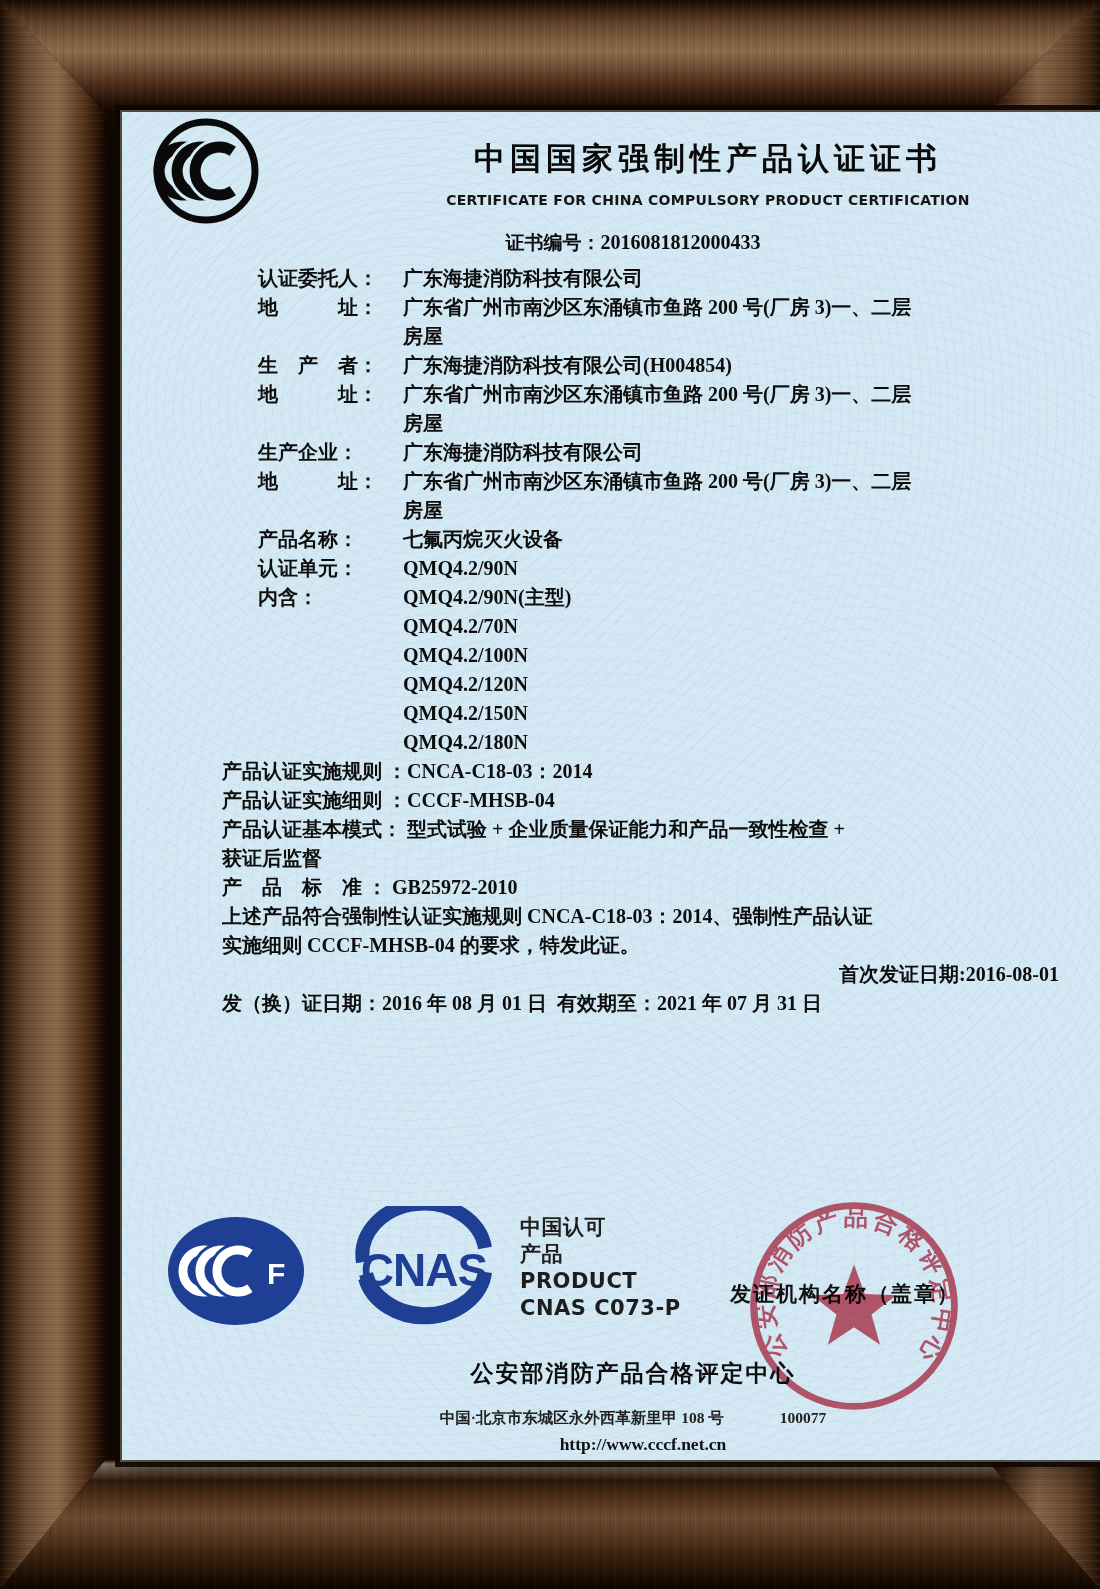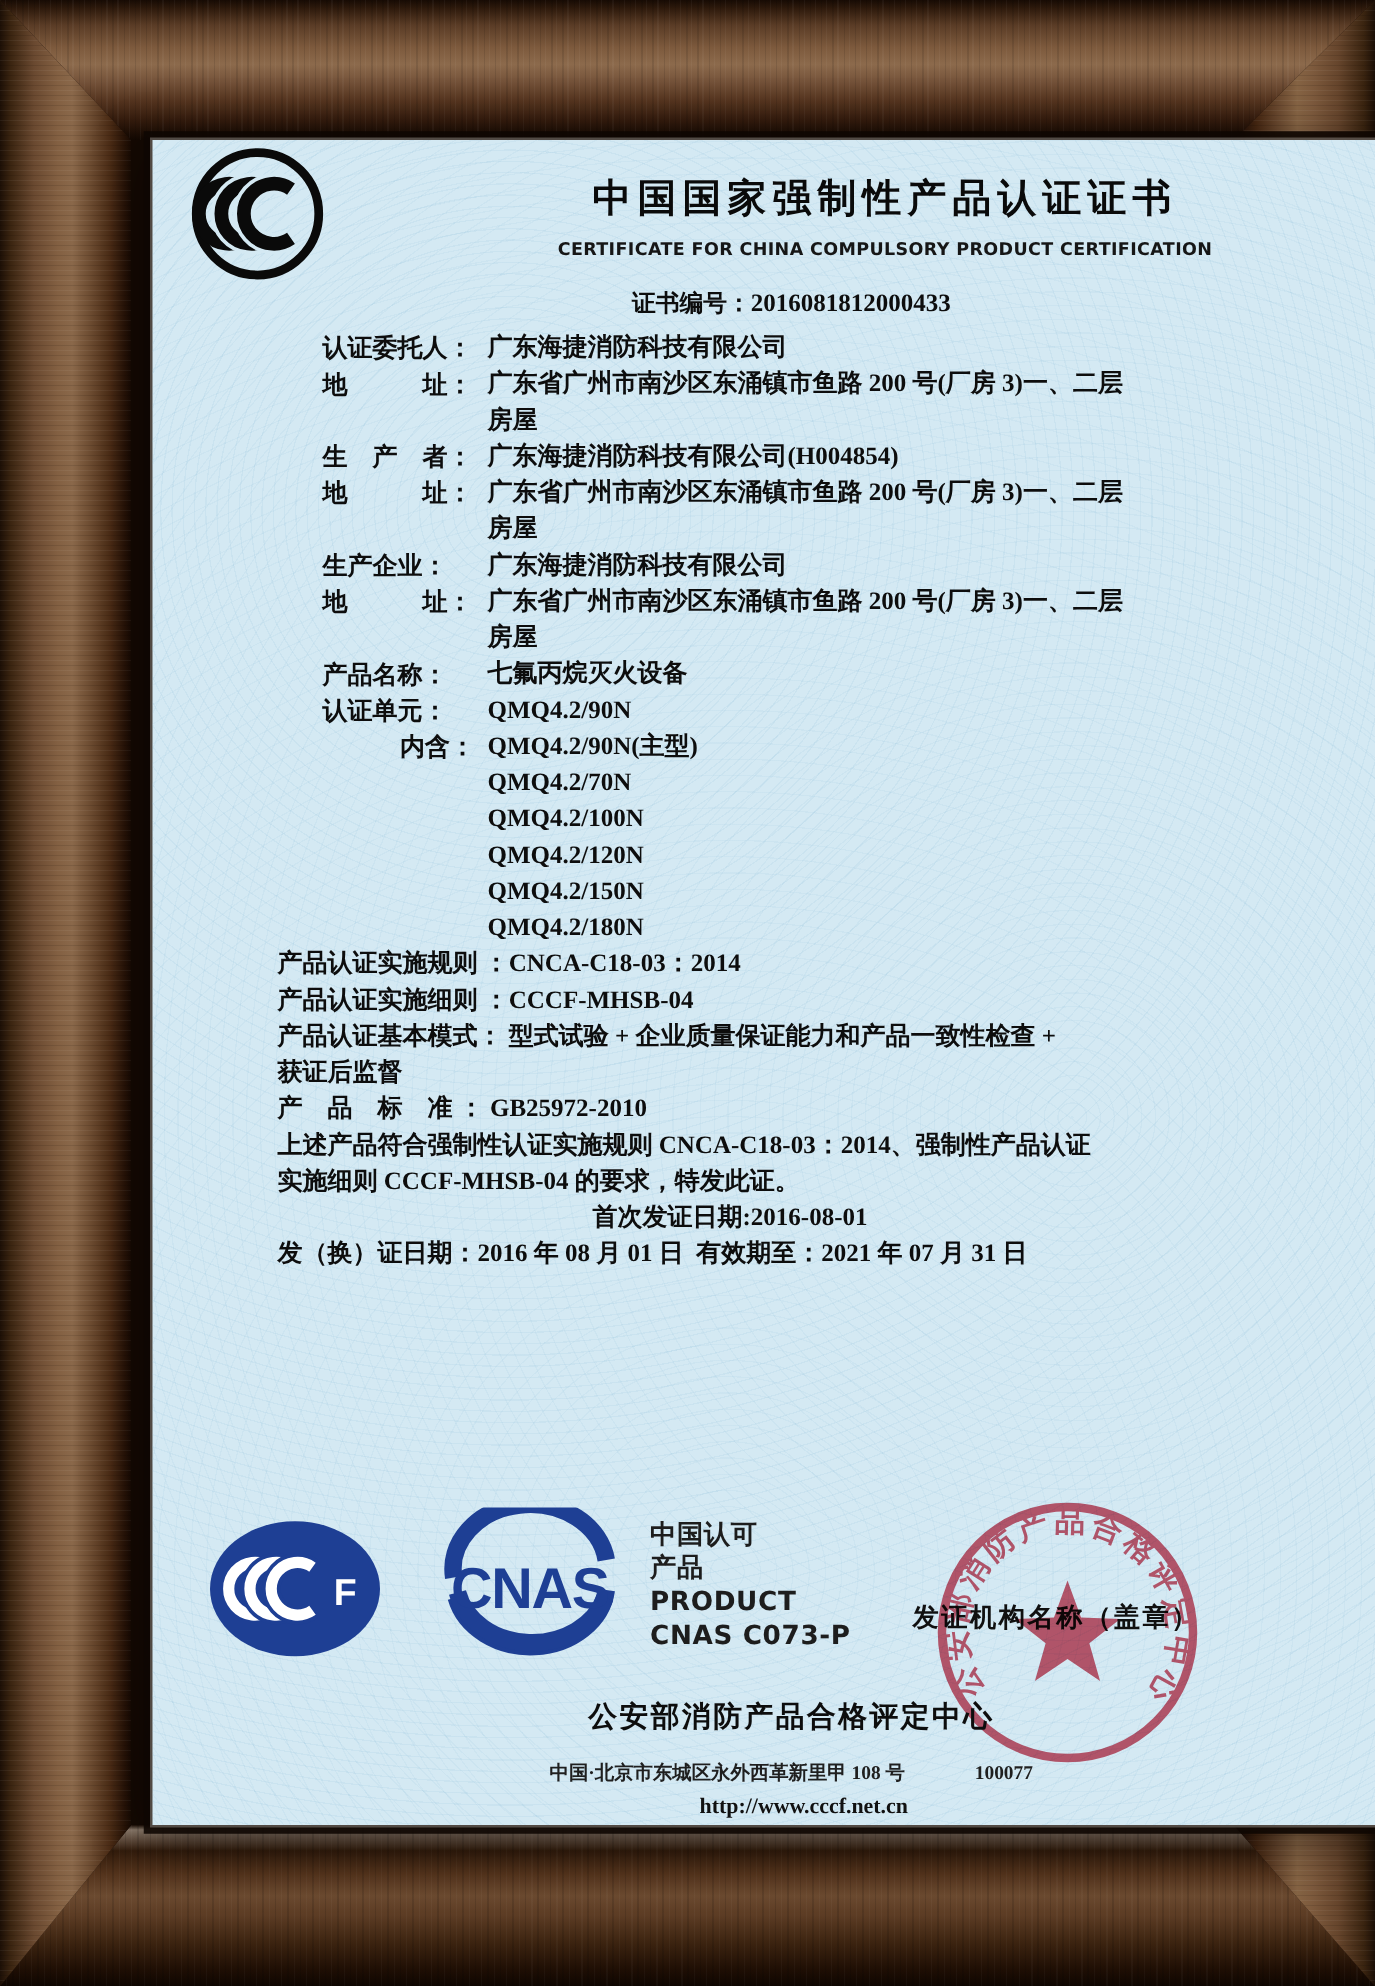--- a/index.html
+++ b/index.html
@@ -48,24 +48,24 @@
   .hdr-logo{position:absolute;left:18px;top:2px;}
   .hdr-text{margin-left:150px;text-align:center;}
   .title{padding-top:26px;font-size:31px;font-weight:bold;letter-spacing:5px;color:#0a0a0a;}
   .subtitle{margin-top:12px;font-size:14px;font-weight:600;letter-spacing:.3px;color:#161616;}
   .certno{text-align:center;font-size:19px;font-weight:bold;height:30px;}
   .certno .num{font-family:"Liberation Serif","DejaVu Serif",serif;font-size:20px;}
   
   .rows{padding:4px 85px 0 100px;font-size:20px;font-weight:bold;}
   .row{display:flex;line-height:29px;}
   .lbl{width:122px;flex:none;white-space:pre;margin-left:36px;}
-  .lbl-right{text-align:right;}
-  .val{flex:1;margin-left:10px;white-space:pre-wrap;font-family:"Liberation Serif","DejaVu Serif",serif;font-weight:700;}
+  .lbl-right{text-align:left;}
+  .val{flex:1;margin-left:23px;white-space:pre-wrap;font-family:"Liberation Serif","DejaVu Serif",serif;font-weight:700;}
   .para{line-height:29px;white-space:pre-wrap;font-family:"Liberation Serif","DejaVu Serif",serif;font-weight:700;}
-  .indent1{padding-left:252px;}
+  .indent1{padding-left:252px;text-align:right;}
   
   .notices{margin-top:40px;text-align:center;font-size:23px;font-weight:bold;line-height:47px;color:#0a0a0a;}
   .u{border-bottom:2px solid #0c0c0c;padding-bottom:1px;font-family:"Liberation Serif","DejaVu Serif",serif;}
   
   .logo-cccf{position:absolute;left:42px;top:1100px;}
   .logo-cnas{position:absolute;left:226px;top:1094px;}
   .accred{position:absolute;left:398px;top:1102px;font-size:21px;font-weight:bold;color:#1d1d1d;line-height:27px;letter-spacing:.5px;}
   .issuer{position:absolute;left:608px;top:1168px;font-size:21px;font-weight:bold;letter-spacing:2px;color:#101010;}
   .seal{position:absolute;left:620px;top:1082px;width:224px;height:224px;mix-blend-mode:multiply;opacity:.93;}
   .org{position:absolute;left:0;width:100%;top:1246px;text-align:center;font-size:23px;font-weight:bold;letter-spacing:2px;}

